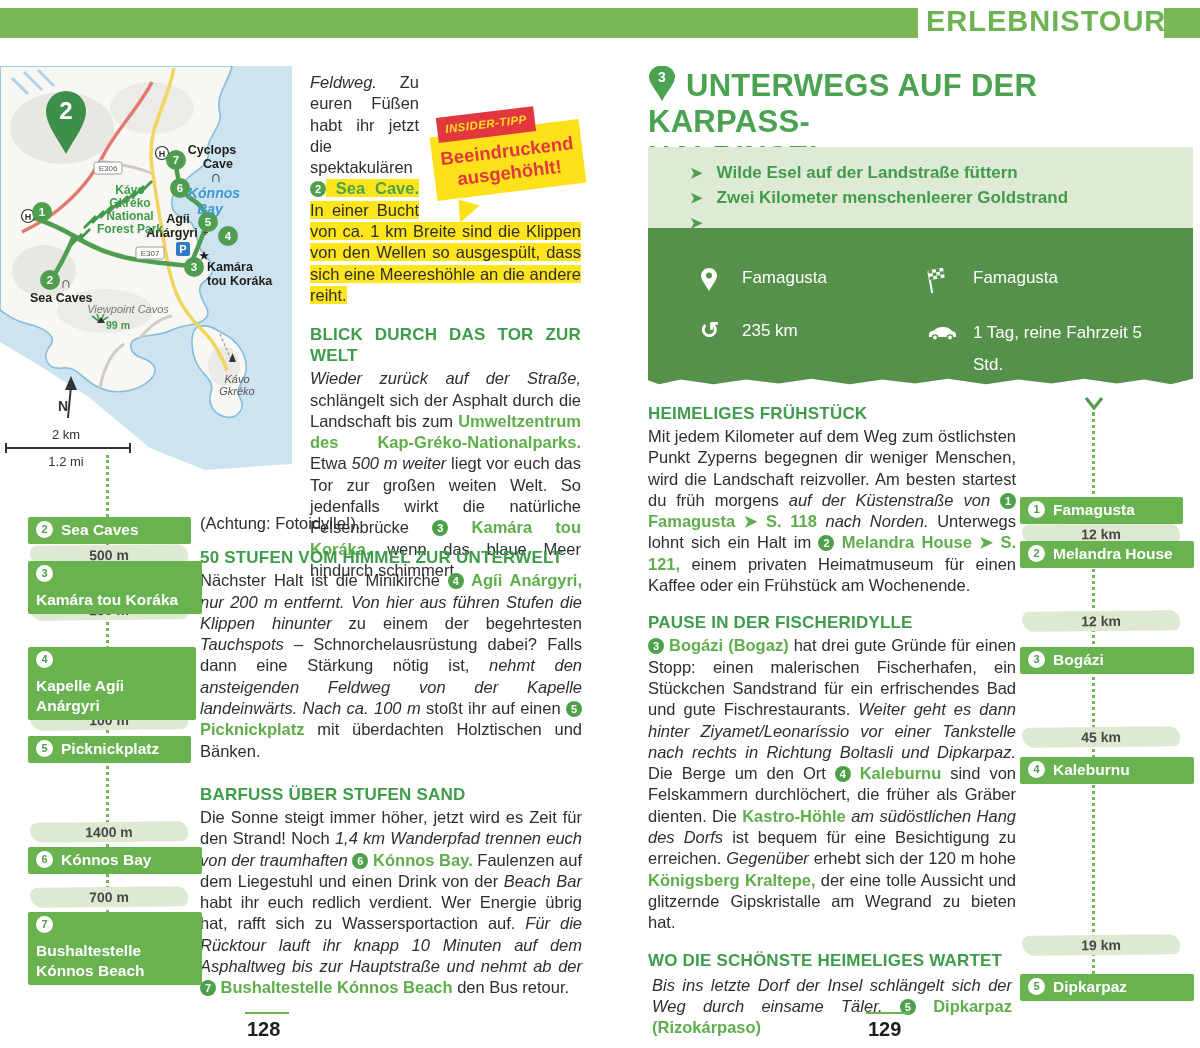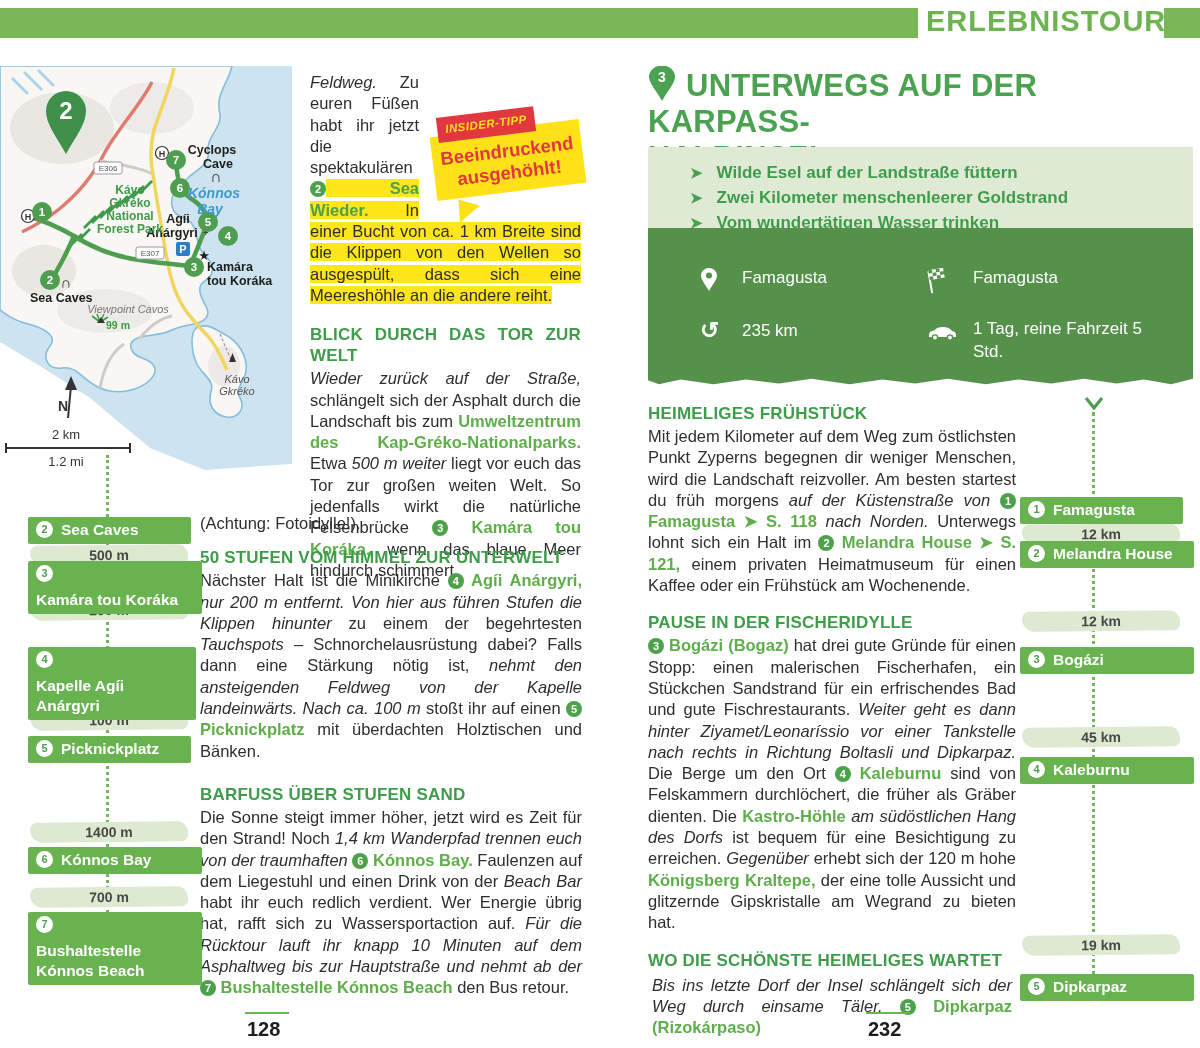--- a/index.html
+++ b/index.html
@@ -232,21 +232,21 @@
   </g>
 </svg>
 </div>
 
 <div class="abs bodytext" style="left:310px;top:72px;width:271px;">
   <div class="tip">
     <div class="tip-ribbon">INSIDER-TIPP</div>
     <div class="tip-bubble">Beeindruckend ausgehöhlt!</div>
     <div class="tip-tail"></div>
   </div>
-  <p style="margin:0;"><span class="i">Feldweg.</span><span> Zu euren Füßen habt ihr jetzt die spektakulären </span><span class="tnum">2</span><span class="hlg"> Sea Wieder.</span><span class="hl"> In einer Bucht von ca. 1 km Breite sind die Klippen von den Wellen so ausgespült, dass sich eine Meereshöhle an die andere reiht.</span></p>
+  <p style="margin:0;"><span class="i">Feldweg.</span><span> Zu euren Füßen habt ihr jetzt die spektakulären </span><span class="tnum">2</span><span class="hlg"> Sea Cave.</span><span class="hl"> In einer Bucht von ca. 1 km Breite sind die Klippen von den Wellen so ausgespült, dass sich eine Meereshöhle an die andere reiht.</span></p>
   <div class="sect-block" style="clear:left;">
     <h3 class="sect">BLICK DURCH DAS TOR ZUR WELT</h3>
     <p style="margin:0;"><span class="i">Wieder zurück auf der Straße,</span><span> schlängelt sich der Asphalt durch die Landschaft bis zum </span><span class="g">Umweltzentrum des Kap-Gréko-Nationalparks.</span><span> Etwa </span><span class="i">500 m weiter</span><span> liegt vor euch das Tor zur großen weiten Welt. So jedenfalls wirkt die natürliche Felsenbrücke </span><span class="tnum">3</span><span class="g"> Kamára tou Koráka,</span><span> wenn das blaue Meer hindurch schimmert</span></p>
   </div>
 </div>
 
 <div class="abs bodytext" style="left:200px;top:513px;width:382px;">
   <p style="margin:0;"><span>(Achtung: Fotoidylle!).</span></p>
   <div style="margin-top:13px;">
     <h3 class="sect">50 STUFEN VOM HIMMEL ZUR UNTERWELT</h3>
@@ -318,21 +318,20 @@
   <div class="hl-item">
     <span class="hl-arrow">➤</span>
     <span>Wilde Esel auf der Landstraße füttern</span>
   </div>
   <div class="hl-item">
     <span class="hl-arrow">➤</span>
     <span>Zwei Kilometer menschenleerer Goldstrand</span>
   </div>
   <div class="hl-item">
     <span class="hl-arrow">➤</span>
-    <span>Vom wundertätigen Wasser trinken</span>
   </div>
 </div>
 
 <div class="abs infobox" style="left:648px;top:228px;width:545px;height:162px;">
   <div class="infogrid">
     <span class="ic">
       <svg width="18" height="24" viewBox="0 0 18 24">
           <path d="M9,23 C5,16 1,11.5 1,7.5 a8,7.5 0 1 1 16,0 C17,11.5 13,16 9,23 Z" fill="#fff"></path>
           <circle cx="9" cy="7.5" r="3" fill="#55914a"></circle>
         </svg>
@@ -355,21 +354,21 @@
     <span>Famagusta</span>
     <span class="ic refresh-ic">↺</span>
     <span>235 km</span>
     <span class="ic" style="margin-top:4px;">
       <svg width="30" height="16" viewBox="0 0 30 16">
           <path d="M2,10 C2,7 4,6 7,5.5 C9,3 12,2 16,2 C20,2 23,3.5 25,6 C28,6.5 29,8 29,10 L29,12 L2,12 Z" fill="#fff"></path>
           <circle cx="8" cy="12.5" r="2.6" fill="#fff" stroke="#55914a" stroke-width="1.4"></circle>
           <circle cx="23" cy="12.5" r="2.6" fill="#fff" stroke="#55914a" stroke-width="1.4"></circle>
         </svg>
     </span>
-    <span style="margin-top:-4px;line-height:23px;">1 Tag, reine Fahrzeit 5 Std.</span>
+    <span style="margin-top:-4px;line-height:32px;">1 Tag, reine Fahrzeit 5 Std.</span>
   </div>
 </div>
 
 <div class="abs bodytext" style="left:648px;top:403px;width:368px;">
   <div>
     <h3 class="sect">HEIMELIGES FRÜHSTÜCK</h3>
     <p style="margin:0;"><span>Mit jedem Kilometer auf dem Weg zum östlichsten Punkt Zyperns begegnen dir weniger Menschen, wird die Landschaft reizvoller. Am besten startest du früh morgens </span><span class="i">auf der Küstenstraße von</span><span> </span><span class="tnum">1</span><span class="g"> Famagusta ➤ S. 118</span><span> </span><span class="i">nach Norden.</span><span> Unterwegs lohnt sich ein Halt im </span><span class="tnum">2</span><span class="g"> Melandra House ➤ S. 121,</span><span> einem privaten Heimatmuseum für einen Kaffee oder ein Frühstück am Wochenende.</span></p>
   </div>
   <div style="margin-top:16px;">
     <h3 class="sect">PAUSE IN DER FISCHERIDYLLE</h3>
@@ -405,13 +404,13 @@
   <span class="wp-circle">4</span>
   <span class="wp-label">Kaleburnu</span>
 </div>
 <div class="abs wp-dist" style="left:1022px;top:935px;width:158px;">19 km</div>
 <div class="abs wp-stop" style="left:1020px;top:974px;width:158px;">
   <span class="wp-circle">5</span>
   <span class="wp-label">Dipkarpaz</span>
 </div>
 
 <div class="abs footer-line" style="left:866px;top:1012px;"></div>
-<div class="abs page-num" style="left:868px;top:1018px;">232</div>
+<div class="abs page-num" style="left:868px;top:1018px;">129</div>
 
 </body></html>

